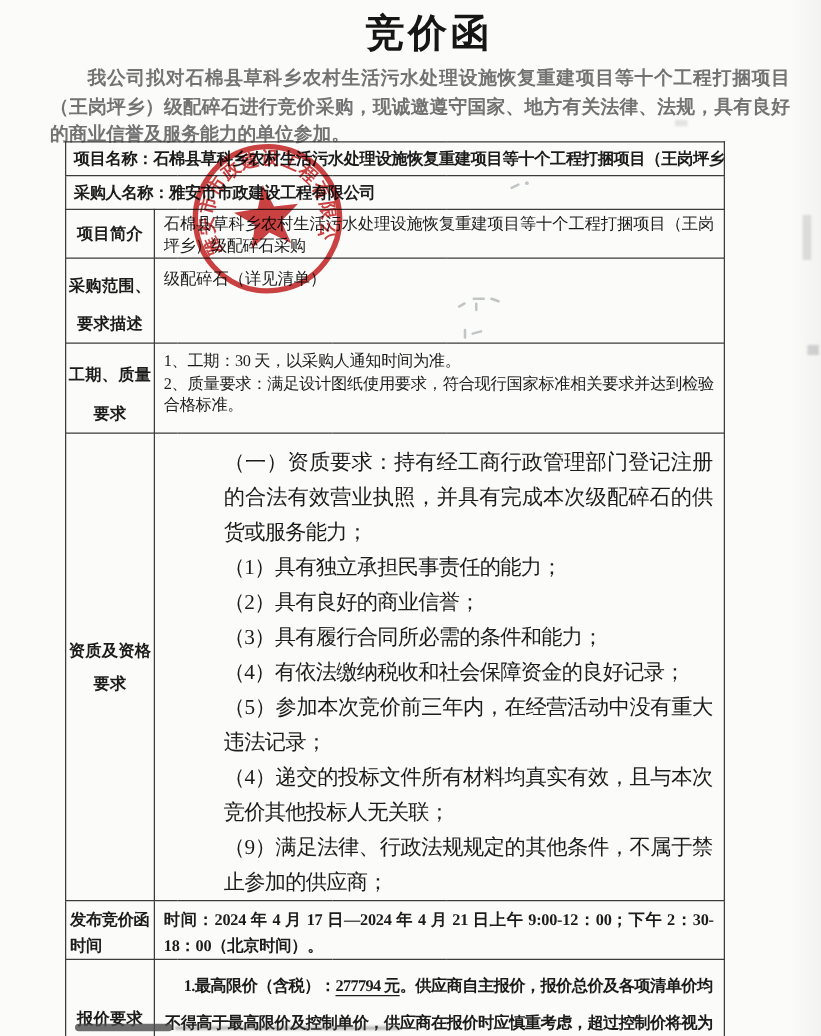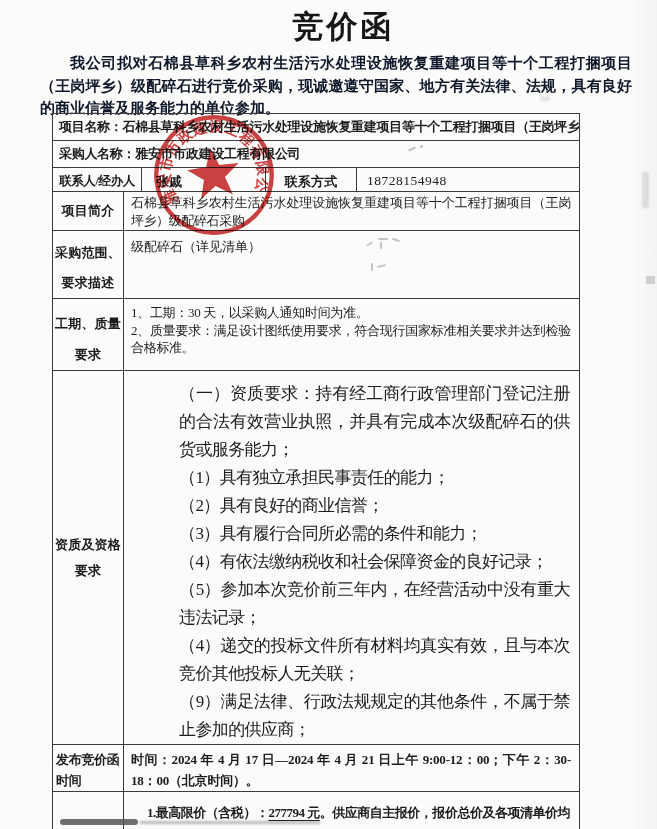--- a/index.html
+++ b/index.html
@@ -16,21 +16,21 @@
     pointer-events:none;
   }
   .doc-title{
     position:absolute; left:15px; top:6px; width:100%;
     text-align:center; font-size:31px; font-weight:700; letter-spacing:3px;
     color:#161616;
   }
   .intro{
     position:absolute; left:40px; top:52px; width:592px;
     font-size:15px; line-height:22.5px; font-weight:600;
-    text-align:justify; text-indent:2em; color:#0f172a;
+    text-align:justify; text-indent:2em; color:#737373;
   }
   table.bid{
     position:absolute; left:52px; top:113px; width:527px;
     border-collapse:collapse; table-layout:fixed;
   }
   table.bid td{
     border:1.6px solid #3c3c3c; padding:0; vertical-align:top;
     overflow:hidden; box-sizing:border-box; font-size:13px; color:#1c1c1c;
   }
   td.lbl{
@@ -117,26 +117,20 @@
         <tr class="r1">
       <td colspan="5">
         <div class="cell-pad oneline bold"><span>项目名称：</span><span>石棉县草科乡农村生活污水处理设施恢复重建项目等十个工程打捆项目（王岗坪乡）</span></div>
       </td>
     </tr>
     <tr class="r2">
       <td colspan="5">
         <div class="cell-pad oneline bold"><span>采购人名称：</span><span>雅安市市政建设工程有限公司</span></div>
       </td>
     </tr>
-    <tr class="r3">
-      <td colspan="2" class="lbl contact-lbl">联系人/经办人</td>
-      <td class="contact-name">张戚</td>
-      <td class="lbl phone-lbl">联系方式</td>
-      <td class="phone-val">18728154948</td>
-    </tr>
     <tr class="r4">
       <td class="lbl">
             <div class="lbl-in">项目简介</div>
           </td>
       <td colspan="4">
             <div class="val">石棉县草科乡农村生活污水处理设施恢复重建项目等十个工程打捆项目（王岗坪乡）级配碎石采购</div>
           </td>
     </tr>
     <tr class="r5">
       <td class="lbl">

